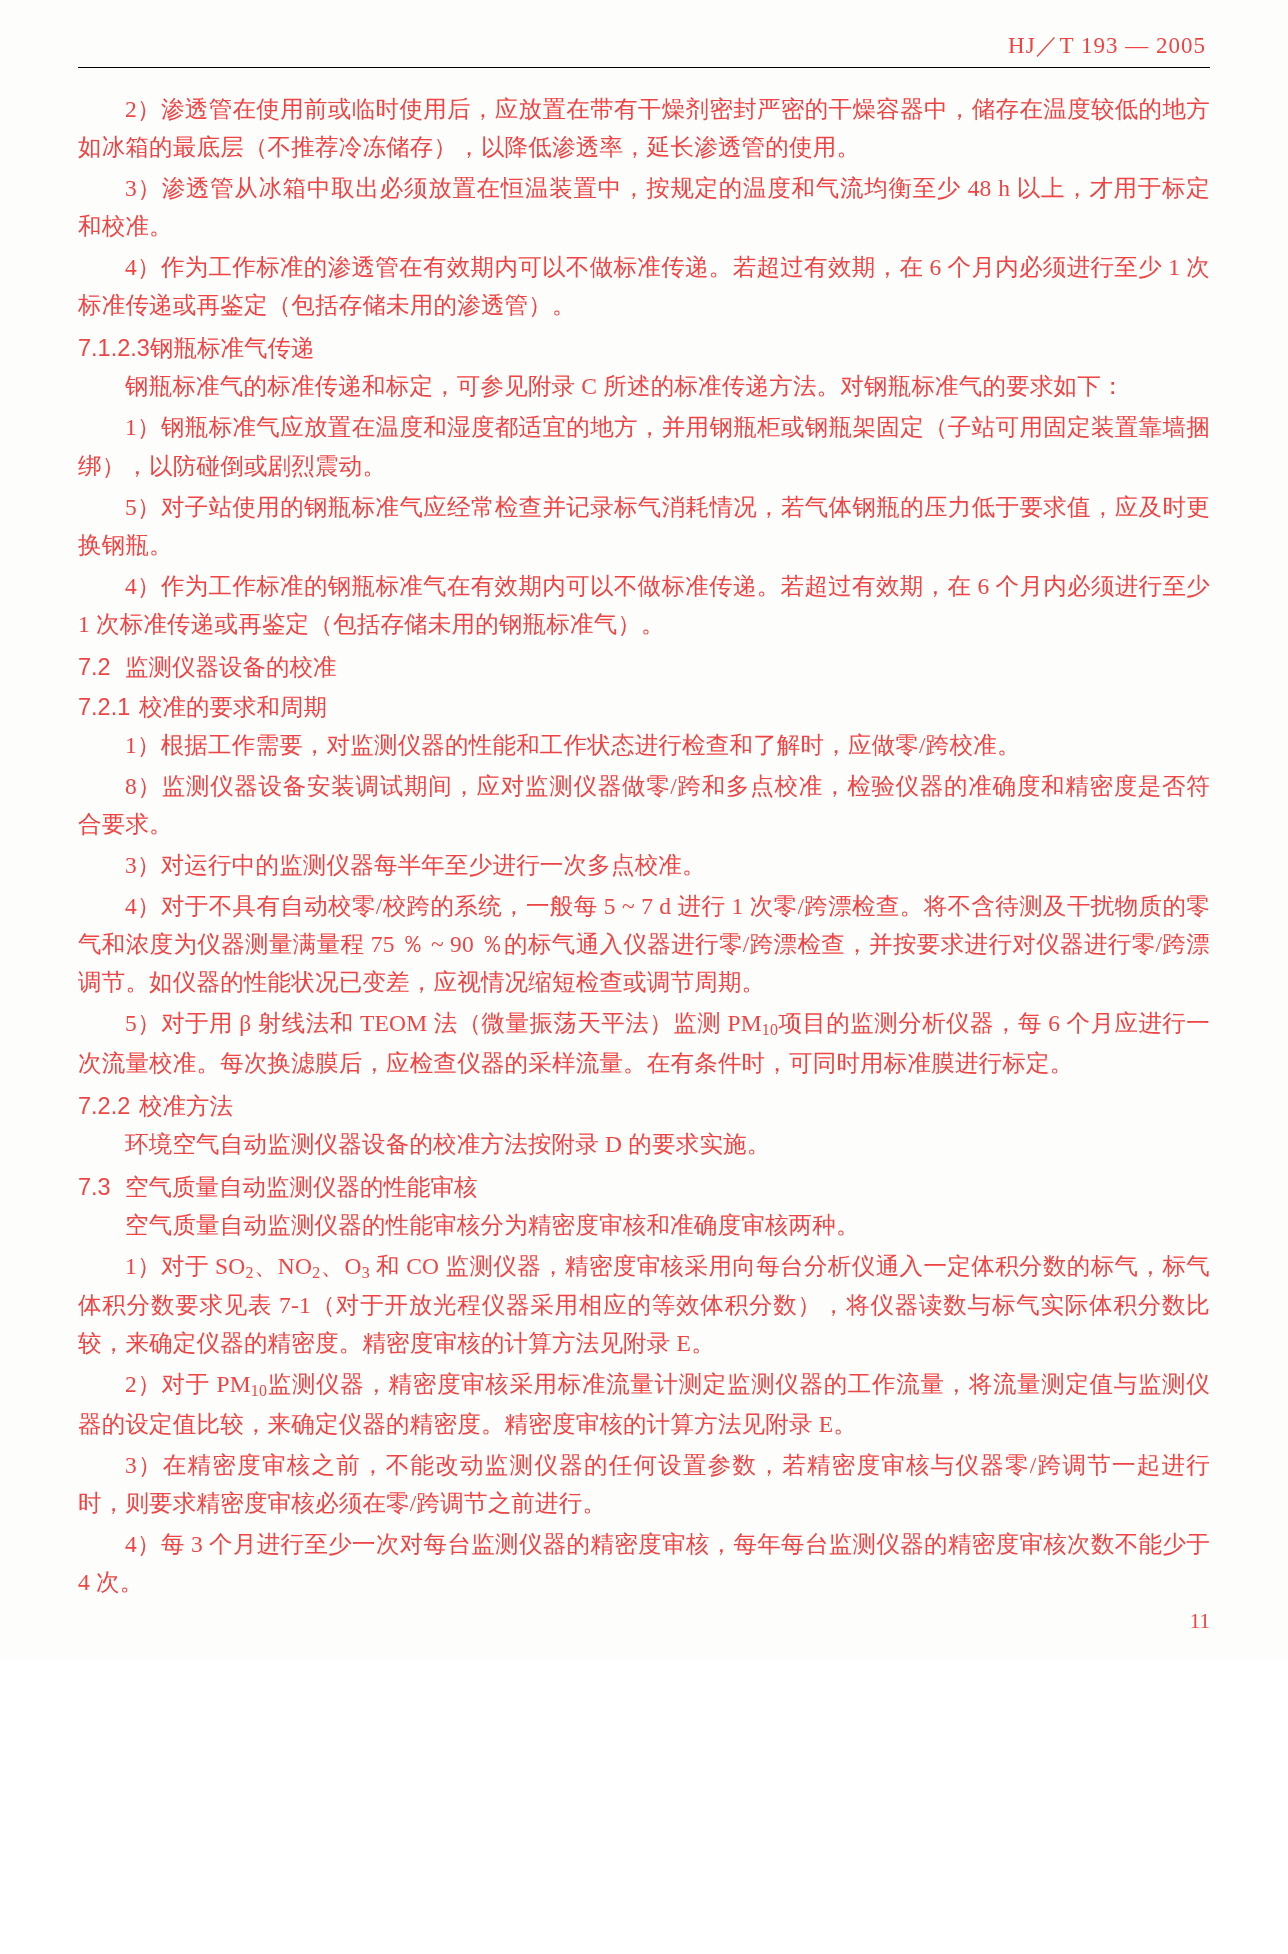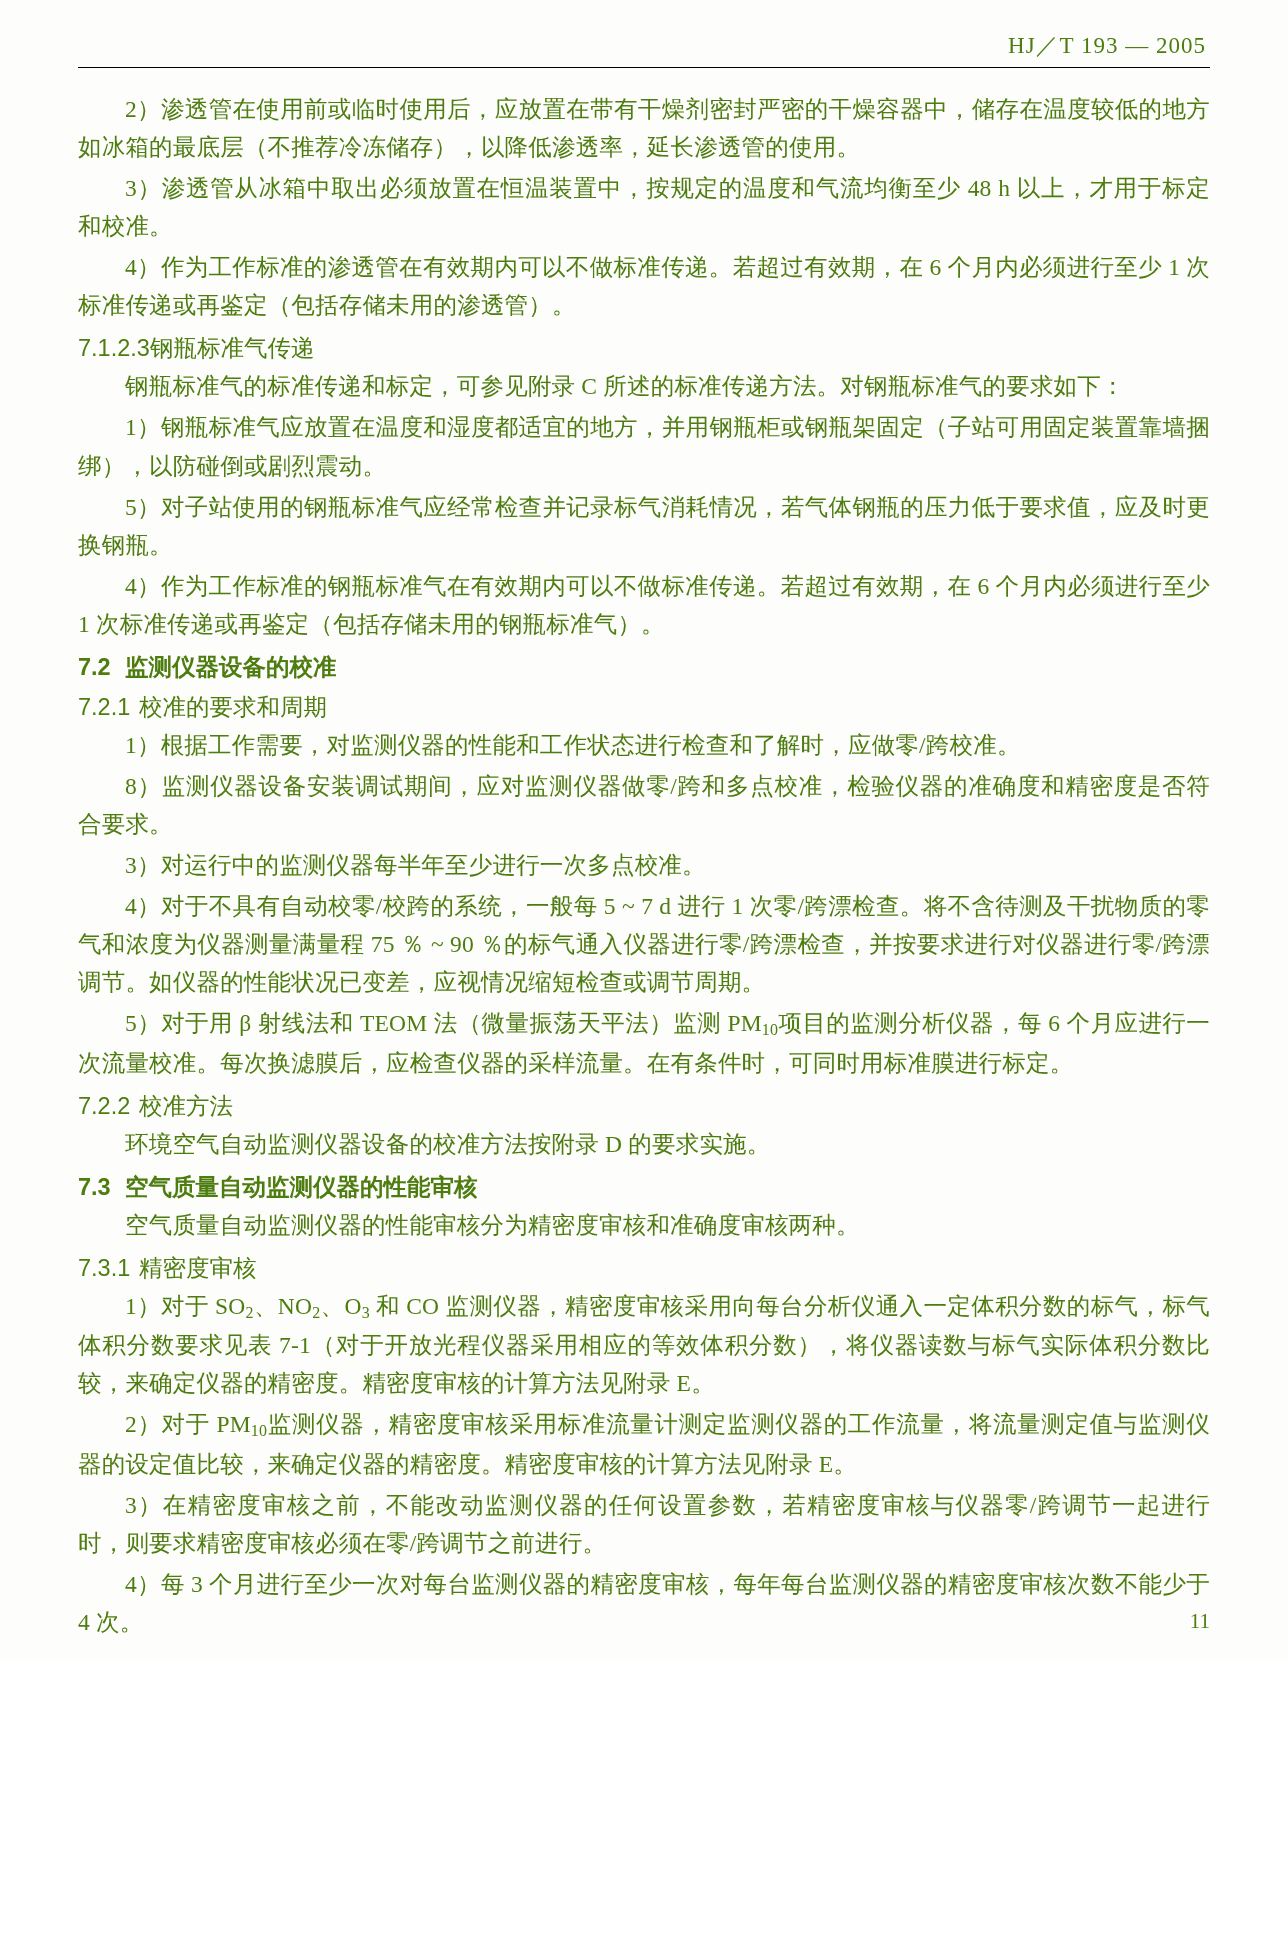--- a/index.html
+++ b/index.html
@@ -7,21 +7,21 @@
     padding: 0;
     background: #ffffff;
   }
   .page {
     position: relative;
     width: 1288px;
     height: 1660px;
     margin: 0 auto;
     background: #fdfdfb;
     font-family: "Liberation Serif", "DejaVu Serif", serif;
-    color: #4d7c0f;
+    color: #ef4444;
     box-sizing: border-box;
     padding: 30px 78px 0 78px;
     overflow: hidden;
   }
   .header {
     text-align: right;
     font-size: 23px;
     letter-spacing: 1px;
     margin: 0 0 6px 0;
     padding-right: 4px;
@@ -39,21 +39,21 @@
     text-align: justify;
     text-justify: inter-ideograph;
     letter-spacing: 0.2px;
   }
   p.indent {
     text-indent: 2em;
   }
   .h-num {
     font-family: "Liberation Sans", "DejaVu Sans", sans-serif;
     font-size: 23.5px;
-    font-weight: bold;
+    font-weight: normal;
     margin: 8px 0 3px 0;
     letter-spacing: 0px;
   }
   .h-num.level3 {
     font-weight: normal;
   }
   .h-num .num {
     display: inline-block;
     min-width: 2.6em;
   }
@@ -96,21 +96,20 @@
       <div class="h-num level3"><span class="num">7.2.1</span><span class="txt">校准的要求和周期</span></div>
       <p class="indent">1）根据工作需要，对监测仪器的性能和工作状态进行检查和了解时，应做零/跨校准。</p>
       <p class="indent">8）监测仪器设备安装调试期间，应对监测仪器做零/跨和多点校准，检验仪器的准确度和精密度是否符合要求。</p>
       <p class="indent">3）对运行中的监测仪器每半年至少进行一次多点校准。</p>
       <p class="indent">4）对于不具有自动校零/校跨的系统，一般每 5 ~ 7 d 进行 1 次零/跨漂检查。将不含待测及干扰物质的零气和浓度为仪器测量满量程 75 ％ ~ 90 ％的标气通入仪器进行零/跨漂检查，并按要求进行对仪器进行零/跨漂调节。如仪器的性能状况已变差，应视情况缩短检查或调节周期。</p>
       <p class="indent">5）对于用 β 射线法和 TEOM 法（微量振荡天平法）监测 PM<span class="sub">10</span>项目的监测分析仪器，每 6 个月应进行一次流量校准。每次换滤膜后，应检查仪器的采样流量。在有条件时，可同时用标准膜进行标定。</p>
       <div class="h-num level3"><span class="num">7.2.2</span><span class="txt">校准方法</span></div>
       <p class="indent">环境空气自动监测仪器设备的校准方法按附录 D 的要求实施。</p>
       <div class="h-num level2"><span class="num">7.3</span><span class="txt">空气质量自动监测仪器的性能审核</span></div>
       <p class="indent">空气质量自动监测仪器的性能审核分为精密度审核和准确度审核两种。</p>
-      <div class="h-num level3"><span class="num">7.3.1</span><span class="txt">精密度审核</span></div>
       <p class="indent">1）对于 SO<span class="sub">2</span>、NO<span class="sub">2</span>、O<span class="sub">3</span> 和 CO 监测仪器，精密度审核采用向每台分析仪通入一定体积分数的标气，标气体积分数要求见表 7-1（对于开放光程仪器采用相应的等效体积分数），将仪器读数与标气实际体积分数比较，来确定仪器的精密度。精密度审核的计算方法见附录 E。</p>
       <p class="indent">2）对于 PM<span class="sub">10</span>监测仪器，精密度审核采用标准流量计测定监测仪器的工作流量，将流量测定值与监测仪器的设定值比较，来确定仪器的精密度。精密度审核的计算方法见附录 E。</p>
       <p class="indent">3）在精密度审核之前，不能改动监测仪器的任何设置参数，若精密度审核与仪器零/跨调节一起进行时，则要求精密度审核必须在零/跨调节之前进行。</p>
       <p class="indent">4）每 3 个月进行至少一次对每台监测仪器的精密度审核，每年每台监测仪器的精密度审核次数不能少于 4 次。</p>
     </div>
 
   <div class="pagenum">11</div>
 </div>
 
 </body></html>

